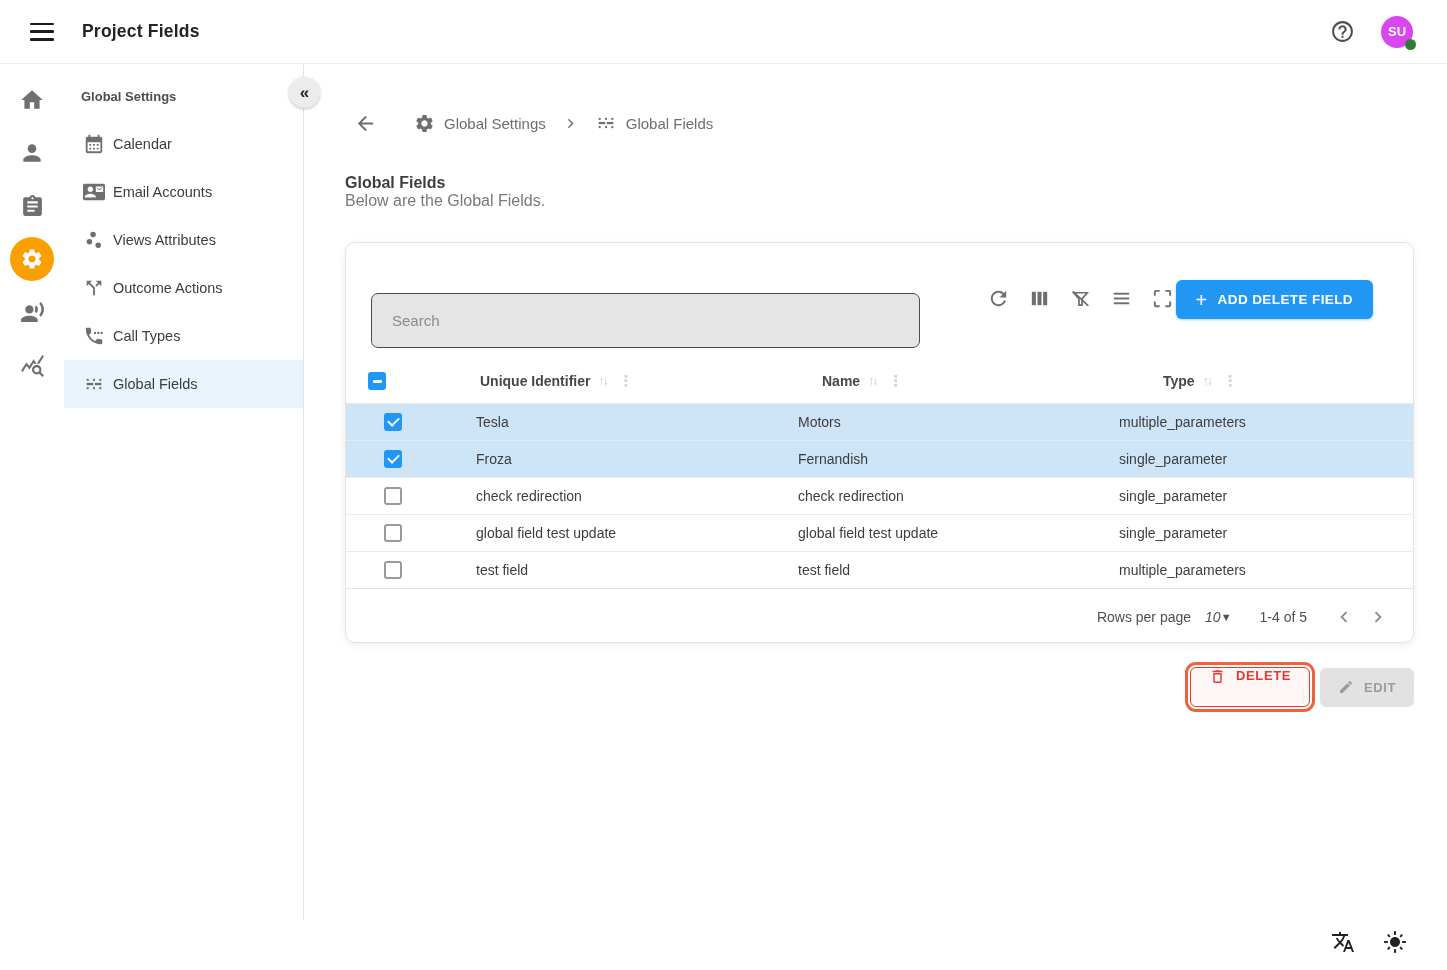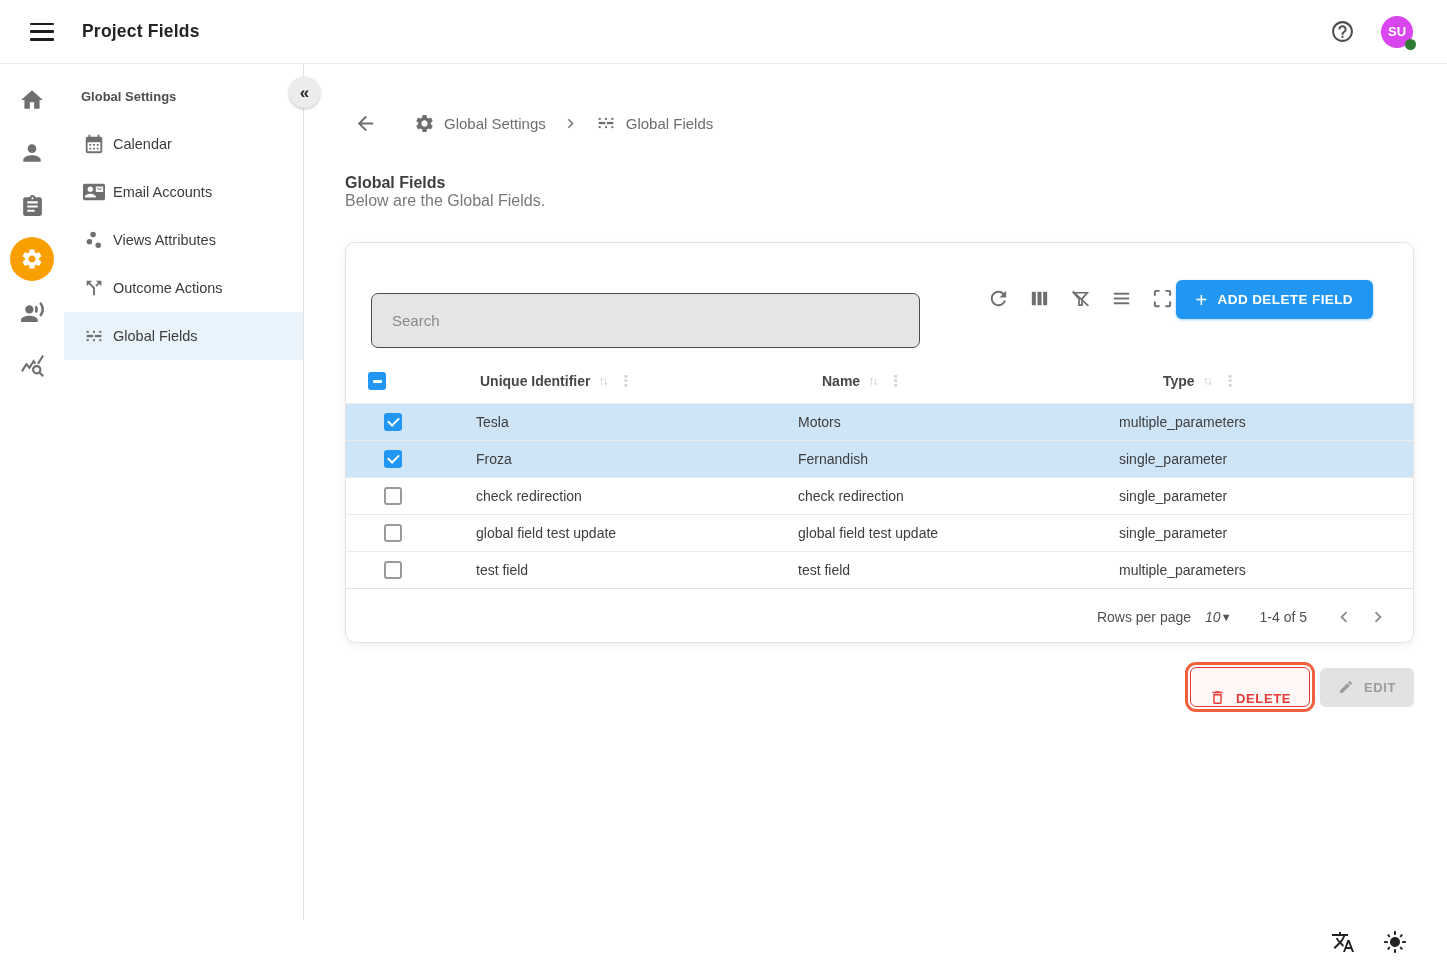--- a/index.html
+++ b/index.html
@@ -98,21 +98,21 @@
   .rpp-select { display:flex; align-items:center; gap:0; margin-left:14px; cursor:pointer;font-style:italic; }
   .rpp-caret { font-size:11px; color:#555; }
   .range-label { margin-left:28px; }
   .pg-btn { margin-left:26px; color:#8a8a8a; cursor:pointer; }
   .pg-btn + .pg-btn { margin-left:12px; }
 
   
   .actions { position:absolute; top:667px; right:33px; display:flex; align-items:center; gap:10px; }
   .delete-btn { height:40px; padding:0 18px; background:#fef7f6; border:1.5px solid #e53935;
                 border-radius:6px; color:#e53935; font-size:13px; font-weight:700; letter-spacing:.6px;
-                display:flex; align-items:flex-end; gap:10px; cursor:pointer; font-family:inherit;
+                display:flex; align-items:flex-start; gap:10px; cursor:pointer; font-family:inherit;
                 outline:3px solid #f0603c; outline-offset:2.5px; }
   .edit-btn { height:39px; padding:0 18px; background:#e2e2e2; border:none; border-radius:6px;
               color:#9c9c9c; font-size:13px; font-weight:700; letter-spacing:.6px; display:flex;
               align-items:center; gap:10px; cursor:default; font-family:inherit; }
 
   
   .bottom-icons { position:absolute; right:40px; top:930px; display:flex; align-items:center; gap:28px; }
   .bottom-icons .ic { color:#222; cursor:pointer; }
 </style>
 </head>
@@ -212,20 +212,31 @@
         </span>
       <span class="lbl">Views Attributes</span>
     </div>
     <div class="side-item">
       <span class="ic">
           <svg width="22" height="22" viewBox="0 0 24 24" fill="currentColor">
             <path d="M14 4l2.29 2.29-2.88 2.88 1.42 1.42 2.88-2.88L20 10V4zm-4 0H4v6l2.29-2.29 4.71 4.7V20h2v-8.41l-5.29-5.3z"></path>
           </svg>
         </span>
       <span class="lbl">Outcome Actions</span>
+    </div>
+    <div class="side-item">
+      <span class="ic">
+          <svg width="22" height="22" viewBox="0 0 24 24" fill="currentColor">
+            <path d="M6.62 10.79c1.44 2.83 3.76 5.14 6.59 6.59l2.2-2.2c.27-.27.67-.36 1.02-.24 1.12.37 2.33.57 3.57.57.55 0 1 .45 1 1V20c0 .55-.45 1-1 1-9.39 0-17-7.61-17-17 0-.55.45-1 1-1h3.5c.55 0 1 .45 1 1 0 1.25.2 2.45.57 3.57.11.35.03.74-.25 1.02l-2.2 2.2z"></path>
+            <circle cx="13.2" cy="8.6" r="1.3"></circle>
+            <circle cx="16.8" cy="8.6" r="1.3"></circle>
+            <circle cx="20.4" cy="8.6" r="1.3"></circle>
+          </svg>
+        </span>
+      <span class="lbl">Call Types</span>
     </div>
     <div class="side-item active">
       <span class="ic">
           <svg width="22" height="22" viewBox="0 0 24 24" fill="currentColor">
             <rect x="4" y="6.4" width="2.2" height="2.2"></rect>
             <rect x="10.9" y="6.4" width="2.2" height="2.2"></rect>
             <rect x="17.8" y="6.4" width="2.2" height="2.2"></rect>
             <rect x="4" y="15.4" width="2.2" height="2.2"></rect>
             <rect x="10.9" y="15.4" width="2.2" height="2.2"></rect>
             <rect x="17.8" y="15.4" width="2.2" height="2.2"></rect>

